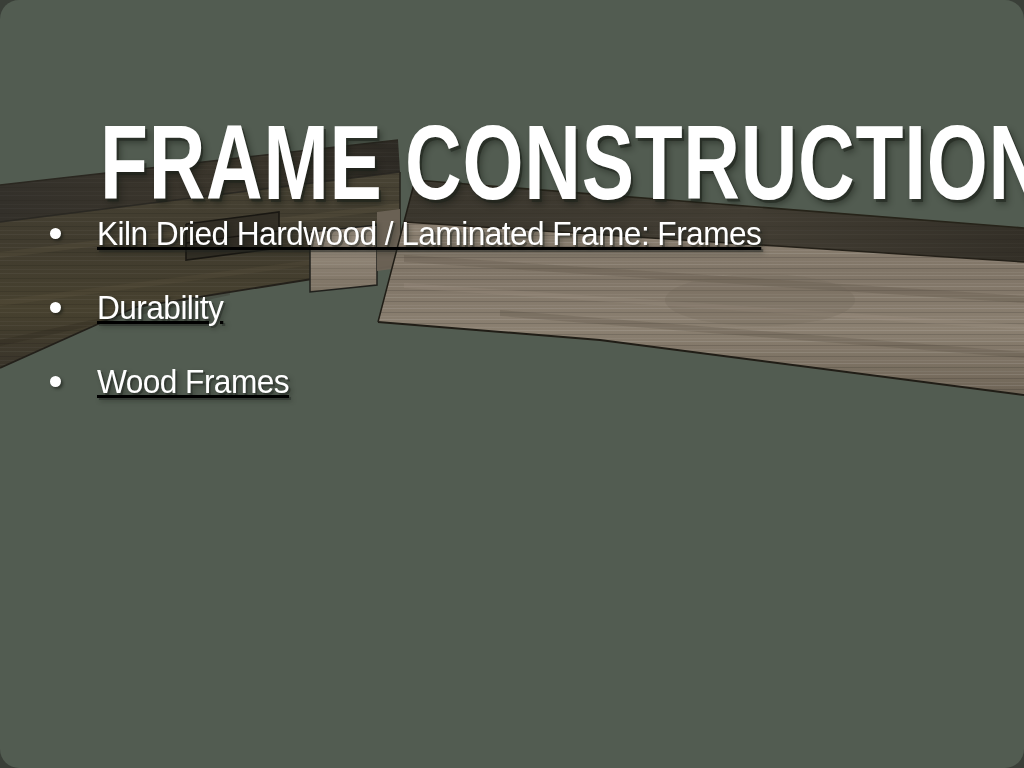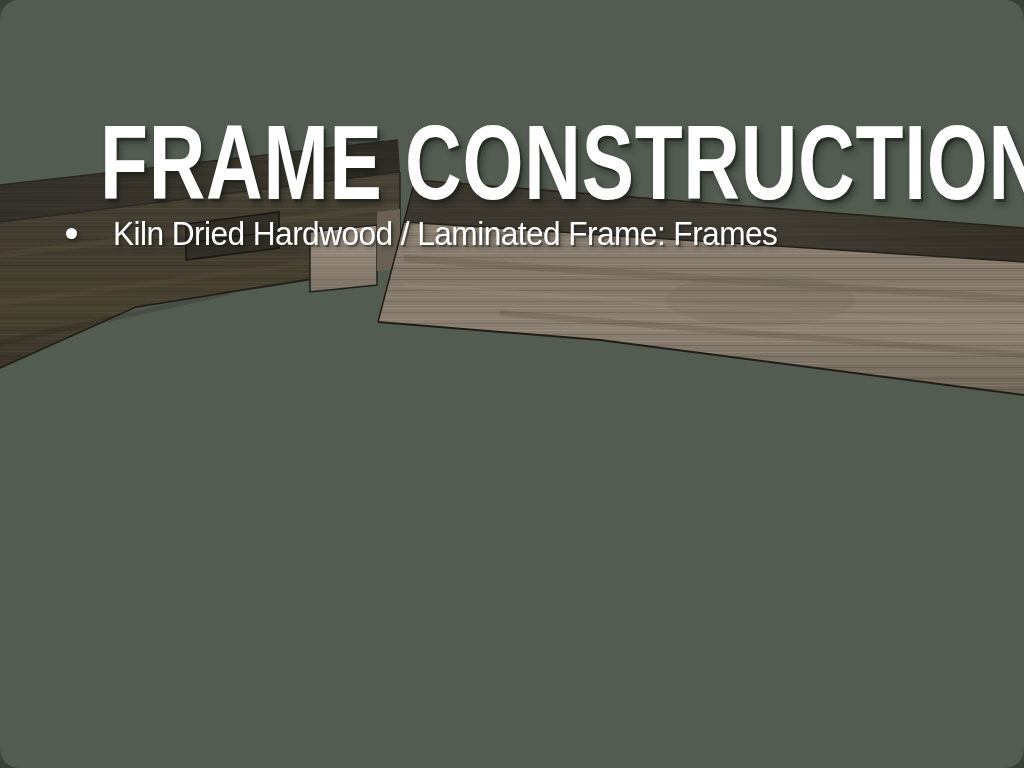--- a/index.html
+++ b/index.html
@@ -45,27 +45,28 @@
     transform: scaleX(0.74);
     transform-origin: left top;
     text-shadow:
        3px 3px 0 rgba(30,34,28,0.55),
        5px 5px 7px rgba(20,24,18,0.45);
   }
 
   
   #bullets {
     position: absolute;
-    left: 52px;
+    left: 36px;
     top: 196px;
     width: 960px;
     z-index: 6;
     list-style: none;
     margin: 0;
     padding: 0;
+    text-decoration: underline;
   }
   .bullet-row {
     position: relative;
     height: 74px;
     display: flex;
     align-items: center;
   }
   .bullet-dot {
     position: absolute;
     left: 14px;
@@ -195,15 +196,23 @@
     </g>
   </svg>
 
   <h1 id="title">FRAME CONSTRUCTION</h1>
 
   <ul id="bullets">
     <li class="bullet-row">
       <span class="bullet-dot"></span>
       <span class="bullet-text">Kiln Dried Hardwood / Laminated Frame: Frames</span>
     </li>
+    <li class="bullet-row">
+      <span class="bullet-dot"></span>
+      <span class="bullet-text">Durability</span>
+    </li>
+    <li class="bullet-row">
+      <span class="bullet-dot"></span>
+      <span class="bullet-text">Wood Frames</span>
+    </li>
   </ul>
 
 </div>
 
 </body></html>

